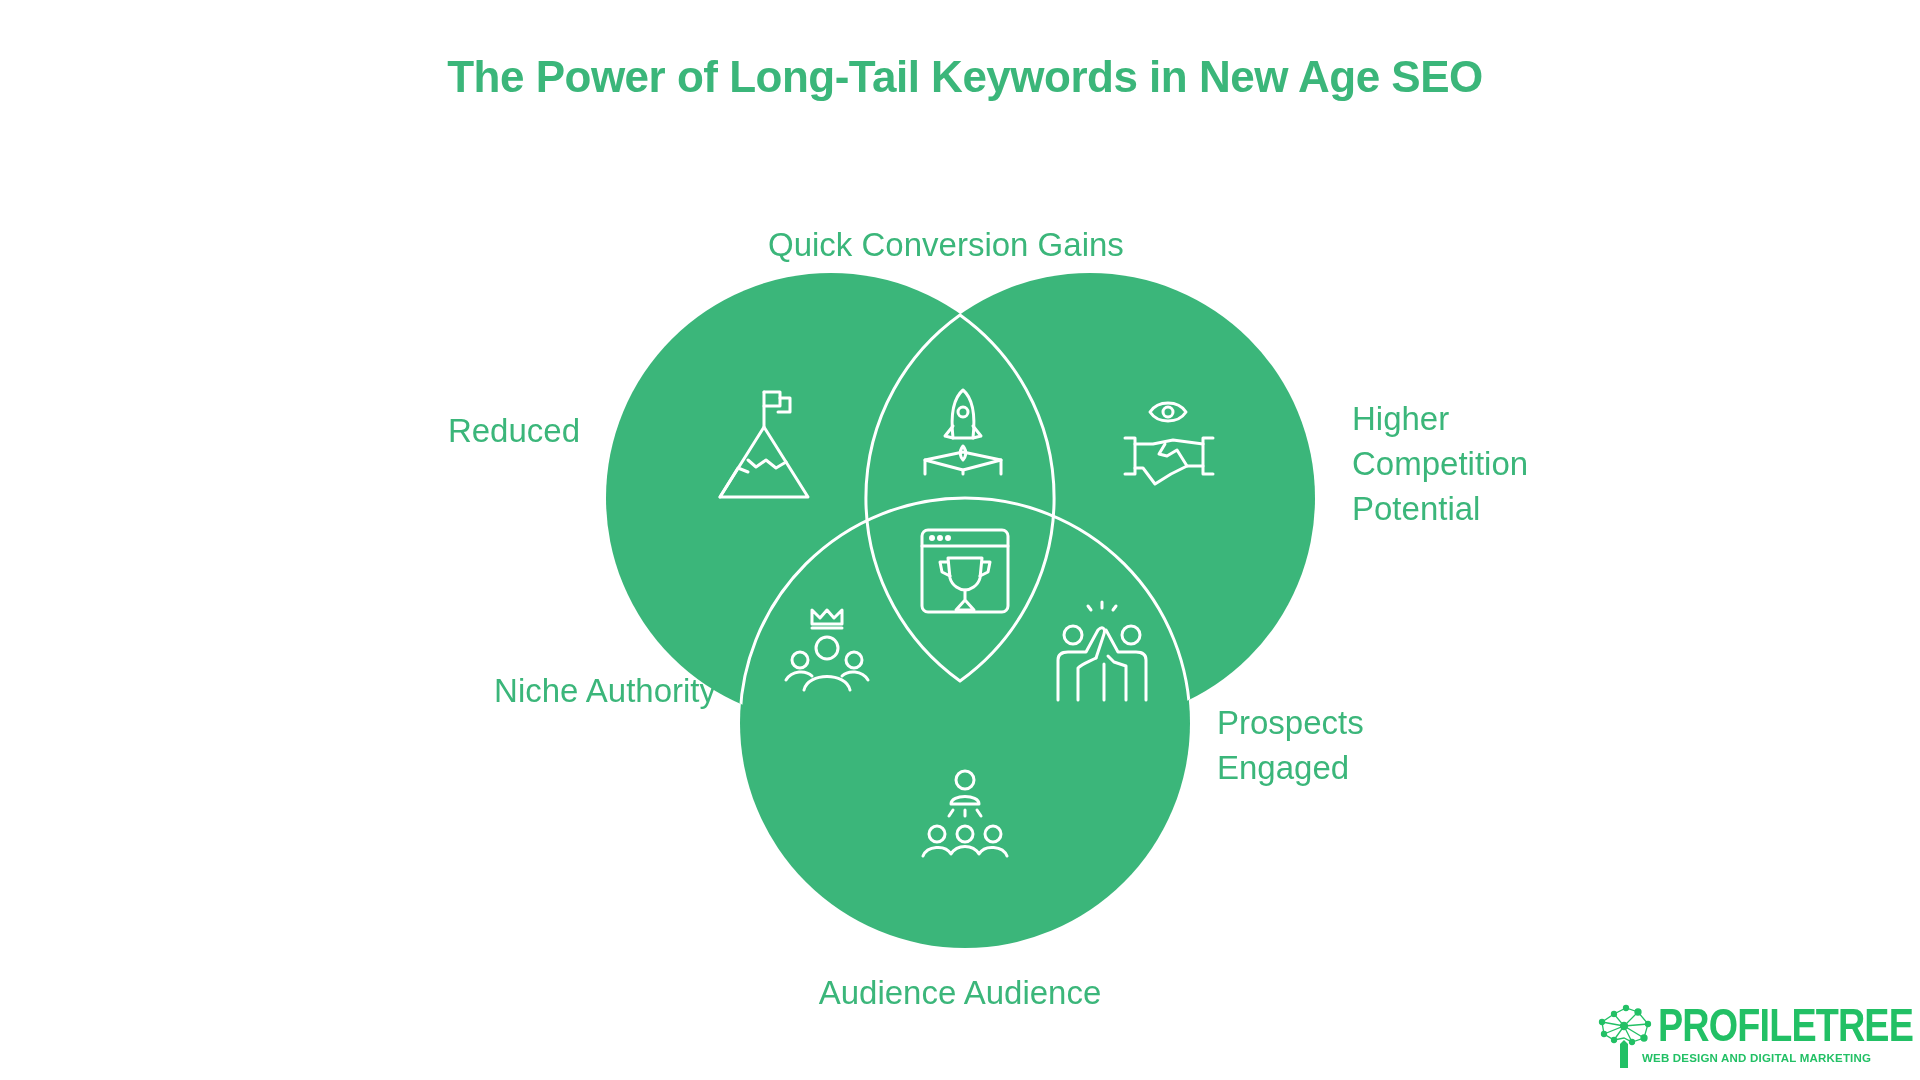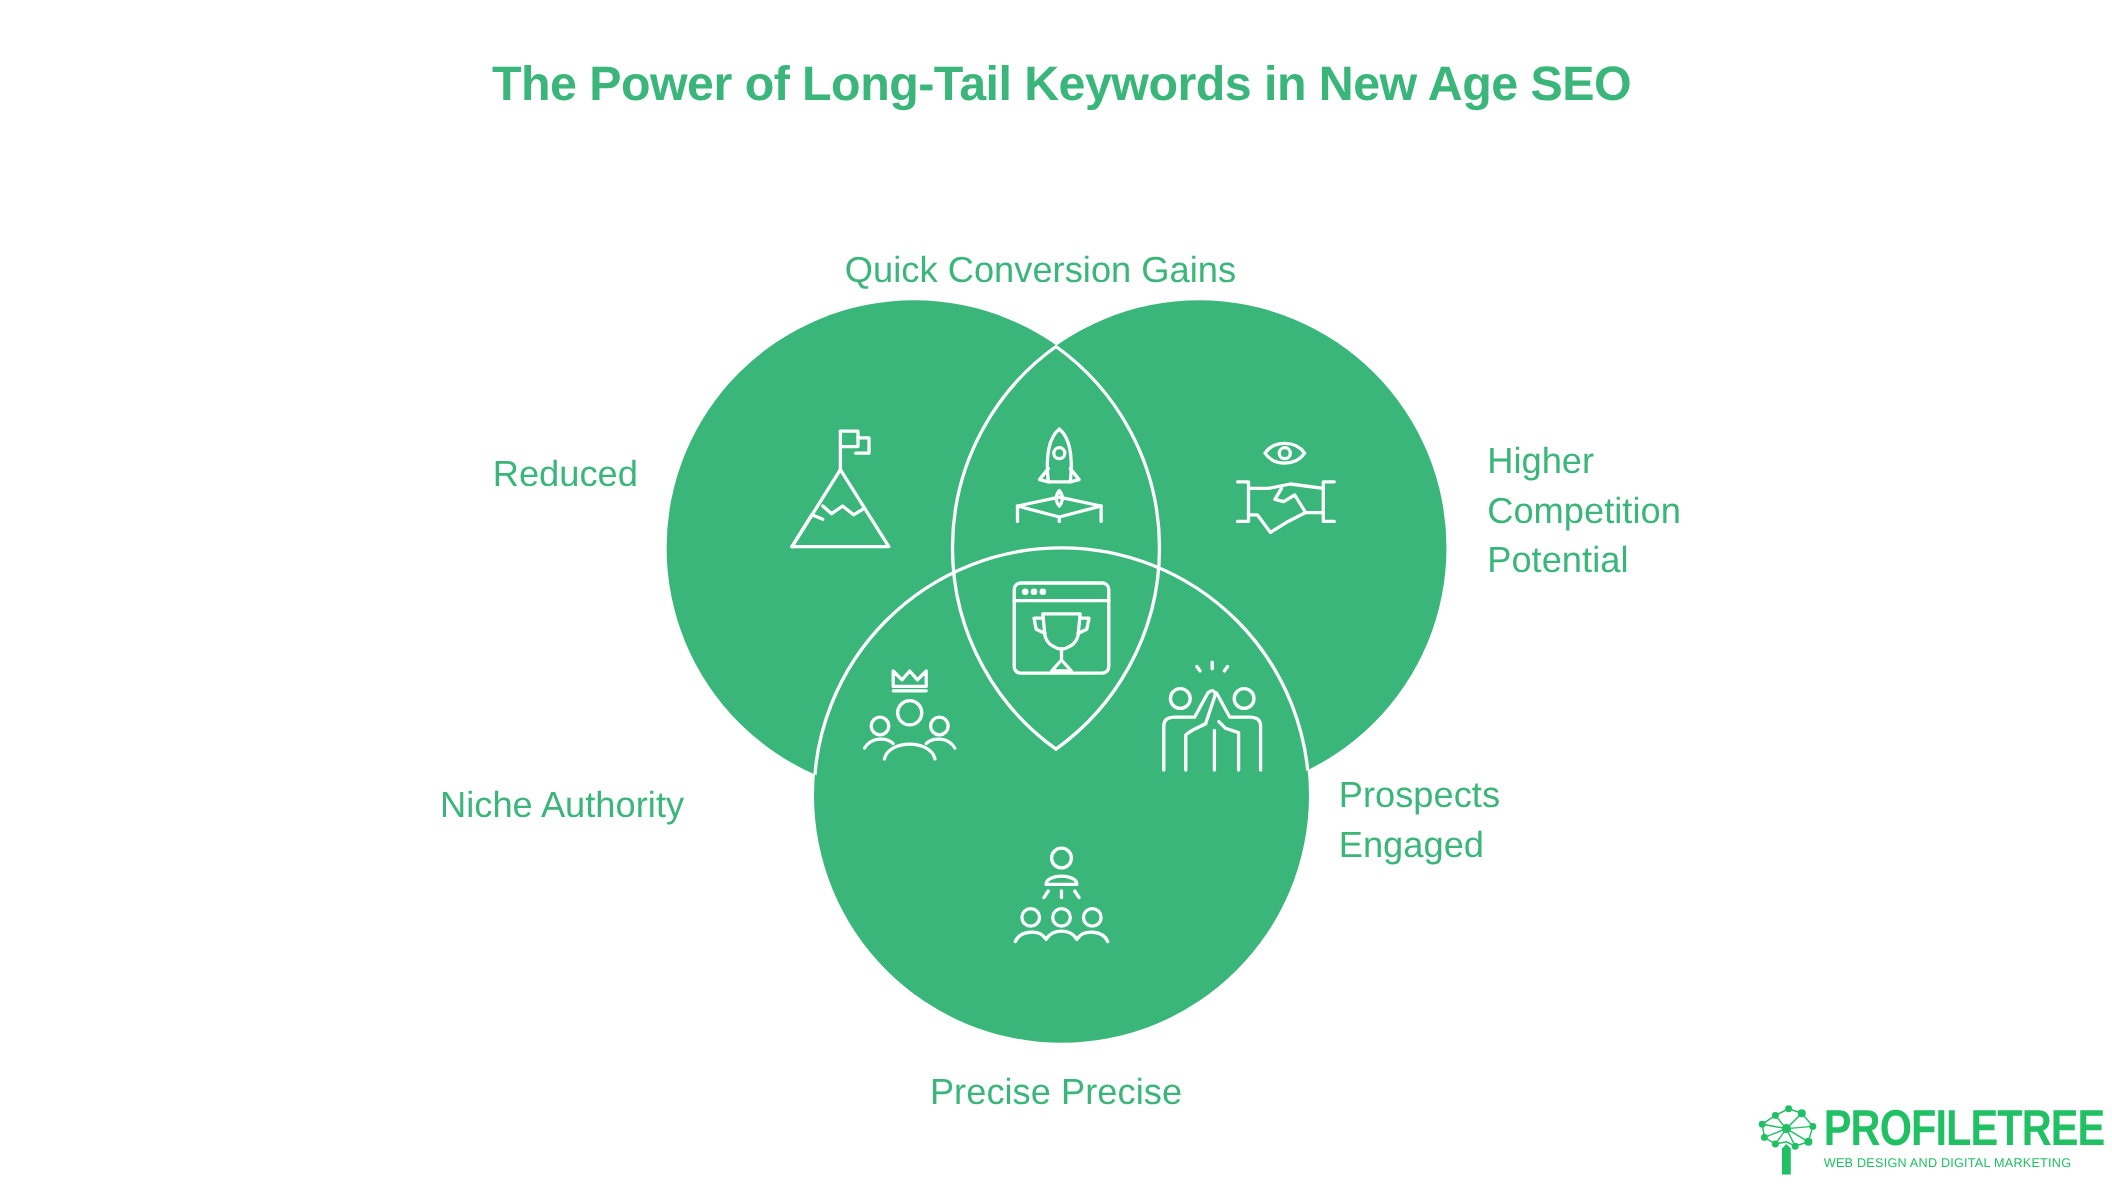--- a/index.html
+++ b/index.html
@@ -6,21 +6,21 @@
   body { width:1920px; height:1080px; position:relative; overflow:hidden;
          font-family:"Liberation Sans", "DejaVu Sans", sans-serif; }
   .title { position:absolute; left:0; width:1930px; top:52px; text-align:center;
            font-size:44px; font-weight:bold; color:#3bb67a; letter-spacing:-0.5px; }
   .label { position:absolute; font-size:33px; color:#3bb67a; line-height:45px; }
   .label span { display:block; }
   .venn { position:absolute; left:0; top:0; }
   .logo { position:absolute; left:1594px; top:998px; width:300px; height:70px; }
   .logo-name { position:absolute; left:64px; top:0; font-size:46px; font-weight:bold;
                color:#22c065; letter-spacing:-1px; font-family:"Liberation Sans", sans-serif; transform:scaleX(0.82); transform-origin:left; }
-  .logo-tag { position:absolute; left:64px; top:54px; font-size:11.5px; font-weight:normal; color:#22c065;
+  .logo-tag { position:absolute; left:48px; top:54px; font-size:11.5px; font-weight:bold; color:#22c065;
               letter-spacing:0.2px; white-space:nowrap; }
 </style>
 </head>
 <body>
 
 <div class="title">The Power of Long-Tail Keywords in New Age SEO</div>
 
 <svg class="venn" width="1920" height="1080" viewBox="0 0 1920 1080">
   <g>
     <circle cx="831" cy="498" r="225" fill="#3bb67a"></circle>
@@ -128,31 +128,31 @@
 <div class="label" style="left:300px; top:408px; width:280px; text-align:right;">
   <span>Reduced</span>
 </div>
 
 <div class="label" style="left:1352px; top:396px; width:260px;">
   <span>Higher</span>
   <span>Competition</span>
   <span>Potential</span>
 </div>
 
-<div class="label" style="left:400px; top:709px; width:316px; text-align:left;">
+<div class="label" style="left:400px; top:668px; width:316px; text-align:right;">
   <span>Niche Authority</span>
 </div>
 
 <div class="label" style="left:1217px; top:700px; width:260px;">
   <span>Prospects</span>
   <span>Engaged</span>
 </div>
 
 <div class="label" style="left:760px; top:970px; width:400px; text-align:center;">
-  <span>Precise Precise</span>
+  <span>Audience Audience</span>
 </div>
 
 <div class="logo">
   <svg width="60" height="70" viewBox="0 0 60 70" style="position:absolute; left:0; top:0;">
     <g stroke="#22c065" stroke-width="1.3" fill="#22c065">
       <path d="M 26 70 L 26 46 L 30 42 L 34 46 L 34 70 Z" stroke="none"></path>
       <g fill="none">
         <path d="M 8 24 L 20 16 L 32 10 L 44 14 L 54 26 L 50 40 L 38 44 L 30 40 L 20 42 L 10 36 Z"></path>
         <path d="M 20 16 L 30 28 L 44 14 M 30 28 L 38 44 M 30 28 L 20 42 M 8 24 L 30 28 L 54 26 M 10 36 L 30 28 L 50 40"></path>
       </g>

